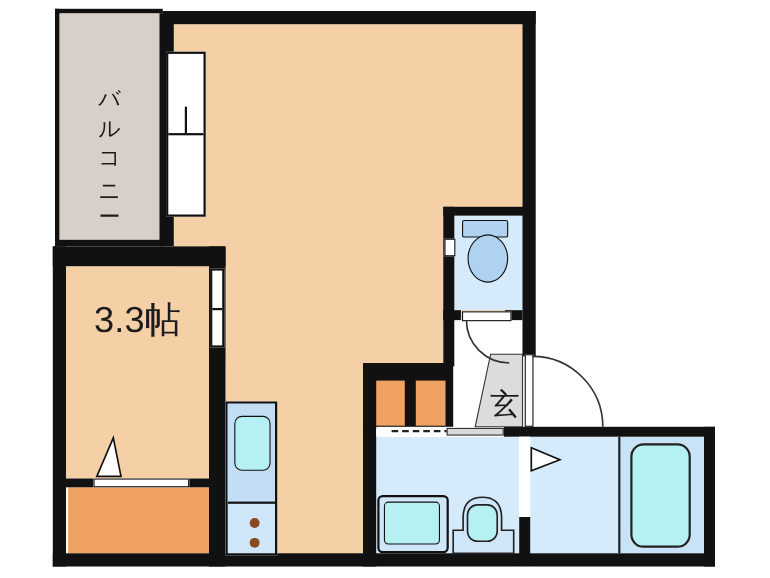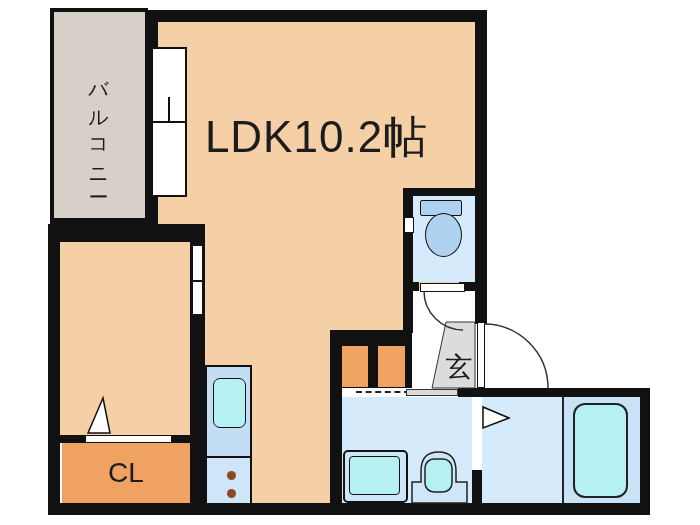--- a/index.html
+++ b/index.html
@@ -104,19 +104,18 @@
     <polygon points="446,322 475,322 475,388 432,388" stroke="#333" stroke-width="1" fill="#dcdcdc"></polygon>
     <path d="M 424 291 A 39 39 0 0 0 463 330" fill="none" stroke="#333" stroke-width="1.5"></path>
     <path d="M 484 324 A 64 64 0 0 1 548 388" fill="none" stroke="#333" stroke-width="1.5"></path>
     <polygon points="88,433 110,433 103,398" fill="#ffffff" stroke="#111" stroke-width="1.5"></polygon>
     <polygon points="483,407 483,428 509,418" fill="#ffffff" stroke="#111" stroke-width="1.5"></polygon>
     <path d="M 412 503 L 412 482 L 421 482 L 421 471 Q 421 452 438.5 452 Q 456 452 456 471 L 456 482 L 467 482 L 467 503 Z" stroke="#222" stroke-width="1.5" fill="#cfe5f8"></path>
     <rect x="425" y="459" width="27" height="33" rx="9" stroke="#222" stroke-width="1.5" fill="#b5f0f2"></rect>
   </svg>
 
   <div class="lbl lbl-balcony">バルコニー</div>
-  <div class="lbl lbl-ldk">LDK10.2帖</div>
   <div class="lbl lbl-western">
+    <div>3.3帖</div>
   </div>
-  <div class="lbl lbl-cl">CL</div>
   <div class="lbl lbl-genkan">玄</div>
 
 </div>
 
 </body></html>

